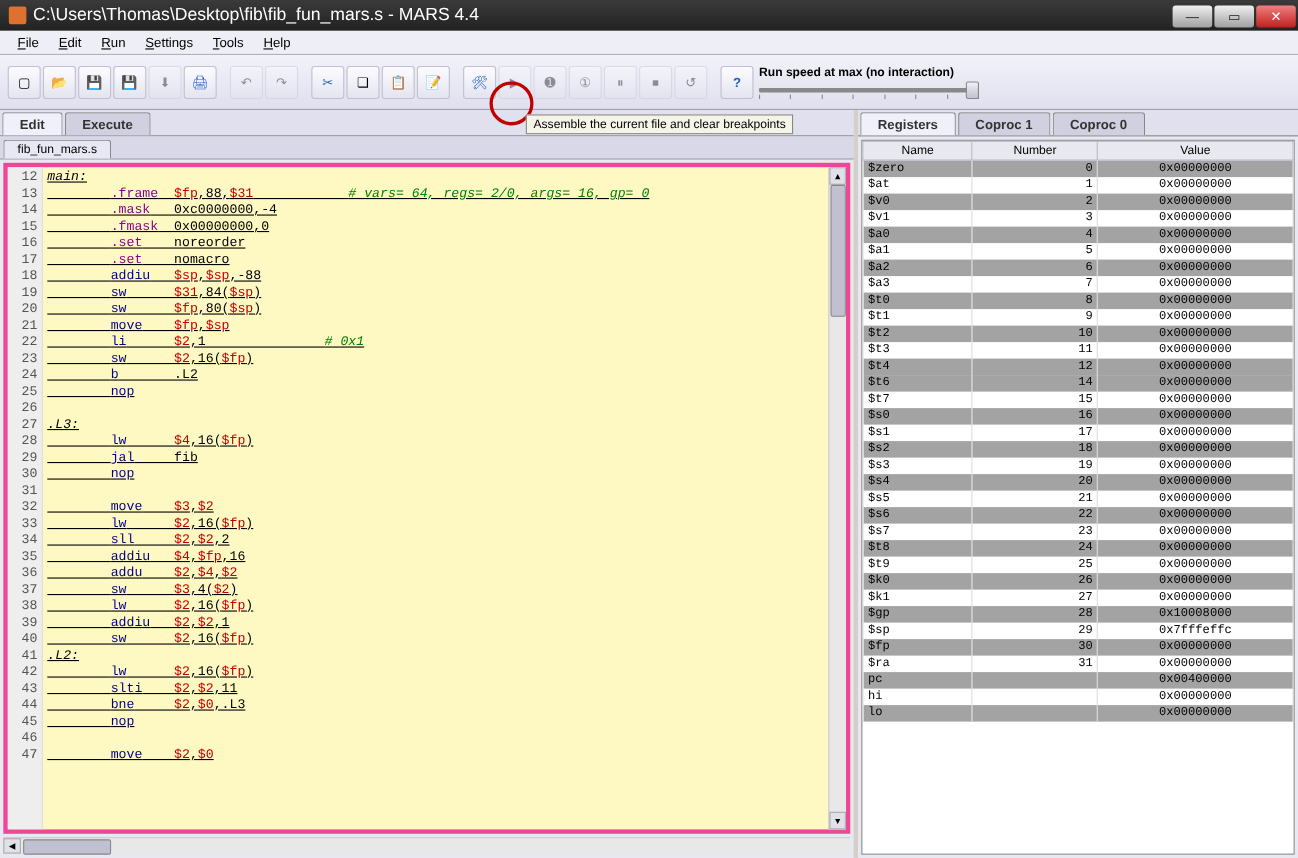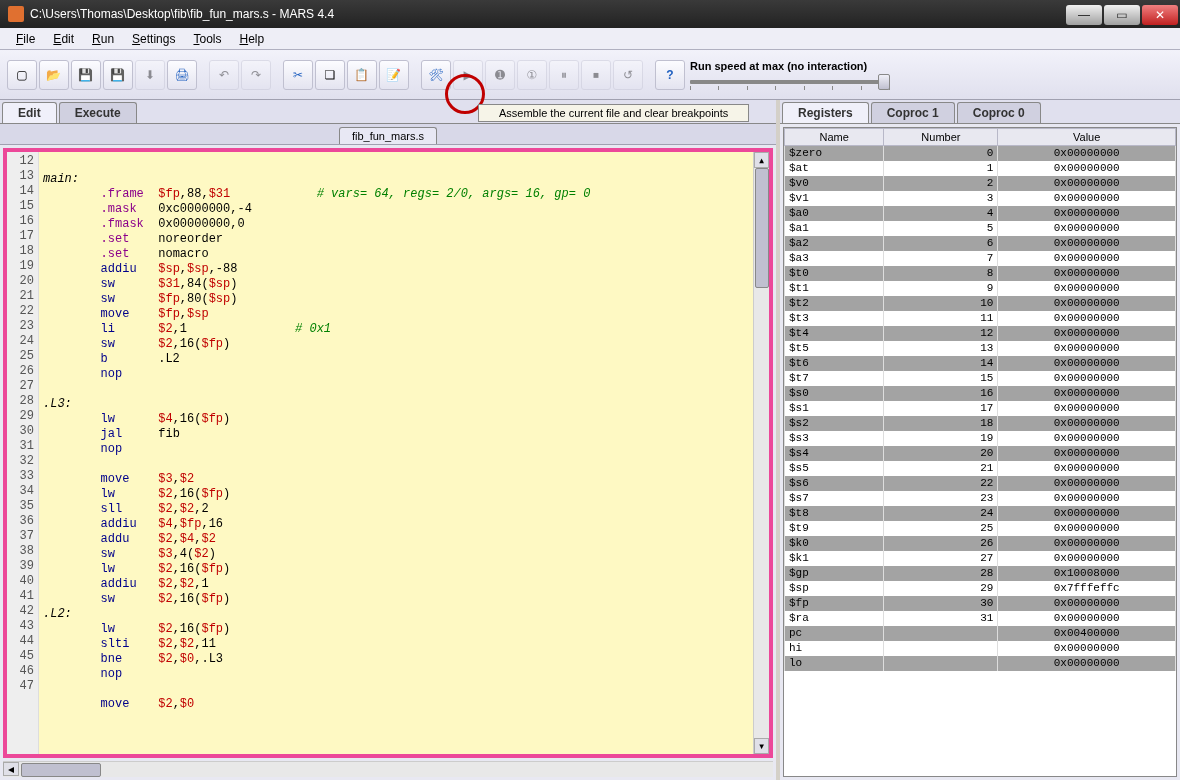--- a/index.html
+++ b/index.html
@@ -1,55 +1,55 @@
 <!DOCTYPE html>
 <html><head>
 <meta charset="utf-8">
 <style>
   * { box-sizing: border-box; margin: 0; padding: 0; }
   body { font-family: "Segoe UI", Tahoma, sans-serif; font-size: 12px; background: #d4d0c8; width:1180px; height:780px; overflow:hidden; }
   
   .titlebar { height:28px; background: linear-gradient(to bottom,#3a3a3a 0%,#222 100%); color:#fff; display:flex; align-items:center; padding-left:8px; }
   .titlebar .icon { width:16px; height:16px; background:#e07030; border-radius:2px; margin-right:6px; }
-  .titlebar .title { flex:1; font-size:12px; }
+  .titlebar .title { flex:1; font-size:16px; }
   .titlebar .wbuttons { display:flex; }
   .titlebar .wbtn { width:36px; height:20px; margin:2px 2px 0 0; display:flex; align-items:center; justify-content:center; border-radius:3px; cursor:default;}
   .wbtn.min,.wbtn.max { background:linear-gradient(to bottom,#f0f0f0,#a0a0a0); color:#222;}
   .wbtn.close { background:linear-gradient(to bottom,#f08080,#c02020); color:#fff;}
   
   .menubar { height:22px; background:#eeeef6; border-bottom:1px solid #b0b0c0; display:flex; align-items:center; padding-left:8px; gap:2px;}
   .menubar .mitem { padding:2px 8px; cursor:default;text-align:center; }
   .menubar .mitem u { text-decoration:underline; }
   
   .toolbar { height:50px; background:linear-gradient(to bottom,#f2f2fa,#e0e0ee); border-bottom:1px solid #a0a0b0; display:flex; align-items:center; padding:0 6px; position:relative; }
   .tbtn { width:30px; height:30px; border:1px solid #c0c0d0; background:linear-gradient(to bottom,#fcfcff,#e4e4f0); border-radius:3px; margin:0 1px; display:flex; align-items:center; justify-content:center; }
   .tbtn.disabled { opacity:0.4; }
   .tspacer { width:10px; }
   .slider-area { margin-left:4px; }
   .slider-label { font-weight:bold; font-size:11px; }
   .slider-track { width:200px; height:4px; background:#888; margin-top:8px; position:relative; border-radius:1px;}
   .slider-thumb { position:absolute; top:-6px; right:0; width:12px; height:16px; background:linear-gradient(#f0f0f8,#c0c0d0); border:1px solid #888; border-radius:2px; }
   .slider-ticks { display:flex; justify-content:space-between; margin-top:2px;}
   .slider-ticks span { width:1px; height:4px; background:#888; display:block;}
-  .tooltip-box { position:absolute; top:54px; left:478px; background:#f6f4e8; border:1px solid #888; padding:2px 20px; font-size:11px; z-index:10;}
+  .tooltip-box { position:absolute; top:54px; left:478px; background:#f6f4e8; border:1px solid #888; padding:2px 6px; font-size:11px; z-index:10;}
   
   .main { display:flex; height:calc(780px - 28px - 22px - 50px); }
   .left { width:780px; border-right:4px solid #d4d0c8; display:flex; flex-direction:column; background:#e8e8f2;}
   .right { flex:1; display:flex; flex-direction:column; background:#e8e8f2;}
   
   .tabs { display:flex; border-bottom:1px solid #888; background:#e0e0ee; padding:2px 2px 0 2px;}
   .tab { padding:3px 15px; border:1px solid #888; border-bottom:none; background:#d0d0e0; margin-right:2px; border-radius:3px 3px 0 0; cursor:default;font-weight:bold; color:#333; font-size:12px;}
   .tab.active { background:#f0f0fa; }
   
-  .filetab-row { background:#d8d8e8; padding:3px 3px 0 3px; border-bottom:1px solid #a0a0b0;text-align:center;}
+  .filetab-row { background:#d8d8e8; padding:3px 3px 0 3px; border-bottom:1px solid #a0a0b0;}
   .filetab { display:inline-block; padding:2px 12px; border:1px solid #888; border-bottom:none; background:#e8e8f4; border-radius:3px 3px 0 0; font-size:11px;}
   
   .editor { flex:1; background:#fef9c3; overflow:hidden; display:flex; font-family:"Courier New",monospace; font-size:12px; border:4px solid #ec4899; margin:3px; position:relative;}
   .gutter { width:32px; background:#eeeeee; border-right:1px solid #ddd; text-align:right; padding:2px 4px 2px 0; color:#555; line-height:15px;}
-  .code { flex:1; padding:20px 4px; line-height:15px; white-space:pre; overflow:hidden;}
+  .code { flex:1; padding:2px 4px; line-height:15px; white-space:pre; overflow:hidden;text-decoration:underline;}
   .c-label { color:#000; font-style:italic;}
   .c-dir { color:#8b008b; }
   .c-op { color:#00008b; }
   .c-reg { color:#c00000; }
   .c-comment { color:#008000; font-style:italic;}
   
   .editor-vscroll { width:16px; background:#e8e8e8; border-left:1px solid #ccc; position:relative;}
   .editor-vscroll .vthumb { position:absolute; top:16px; left:1px; width:14px; height:120px; background:#c0c0d0; border:1px solid #888; border-radius:2px;}
   .editor-vscroll .varrow { height:16px; display:flex; align-items:center; justify-content:center; background:#e0e0e8; border:1px solid #aaa;}
   .editor-vscroll .varrow.bot { position:absolute; bottom:0; left:0; right:0;}
@@ -342,25 +342,20 @@
             <tr class="">
               <td class="name">$t3</td>
               <td class="num">11</td>
               <td class="val">0x00000000</td>
             </tr>
             <tr class="alt">
               <td class="name">$t4</td>
               <td class="num">12</td>
               <td class="val">0x00000000</td>
             </tr>
-            <tr class="">
-              <td class="name">$t5</td>
-              <td class="num">13</td>
-              <td class="val">0x00000000</td>
-            </tr>
             <tr class="alt">
               <td class="name">$t6</td>
               <td class="num">14</td>
               <td class="val">0x00000000</td>
             </tr>
             <tr class="">
               <td class="name">$t7</td>
               <td class="num">15</td>
               <td class="val">0x00000000</td>
             </tr>

